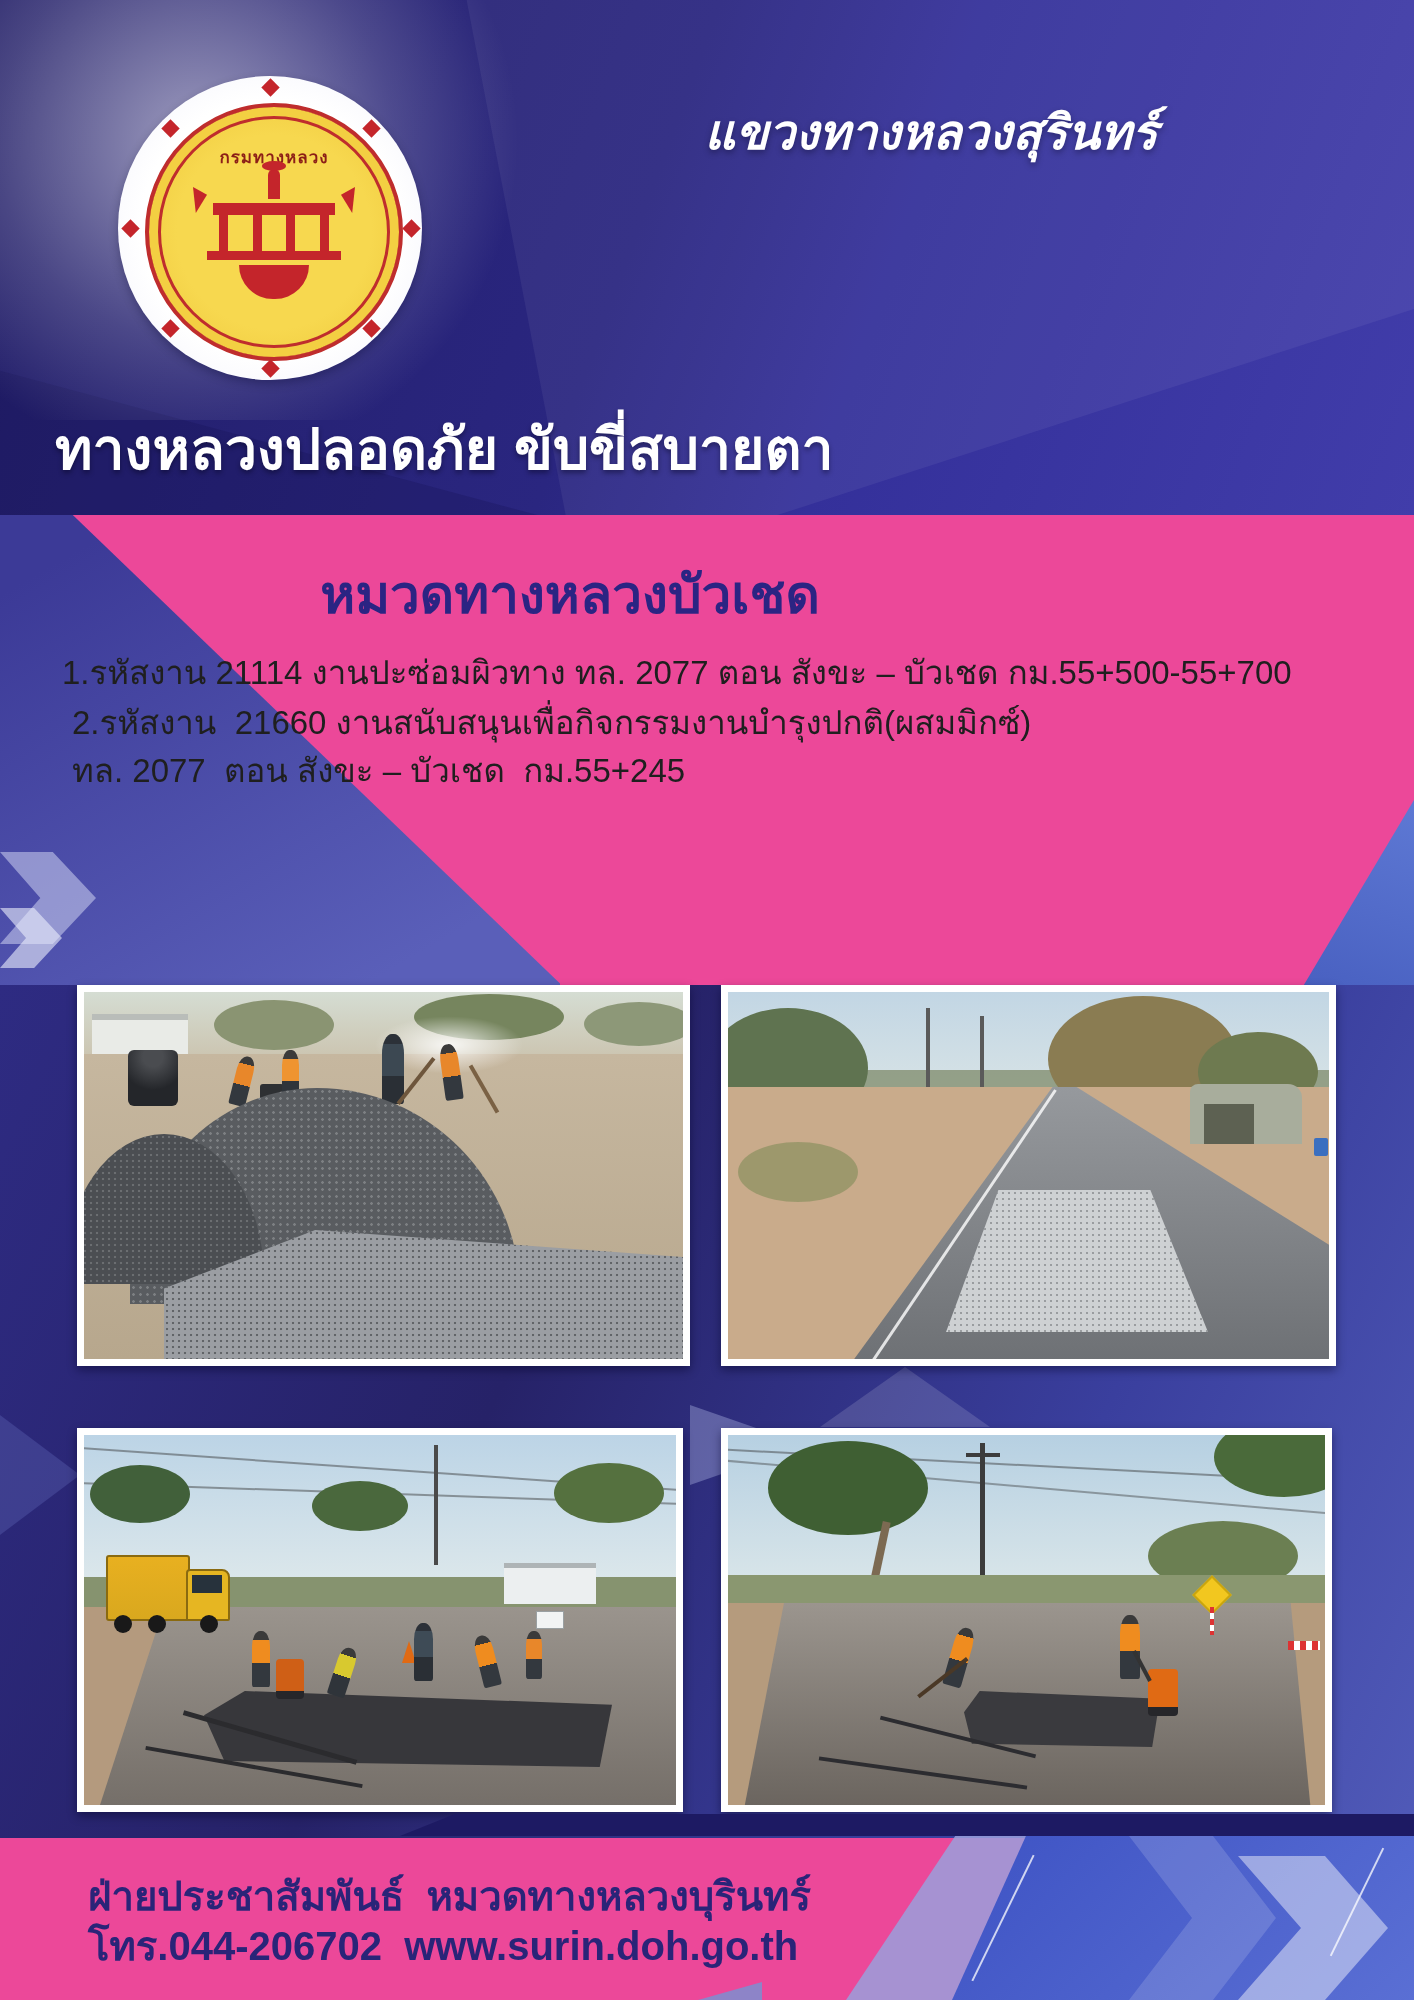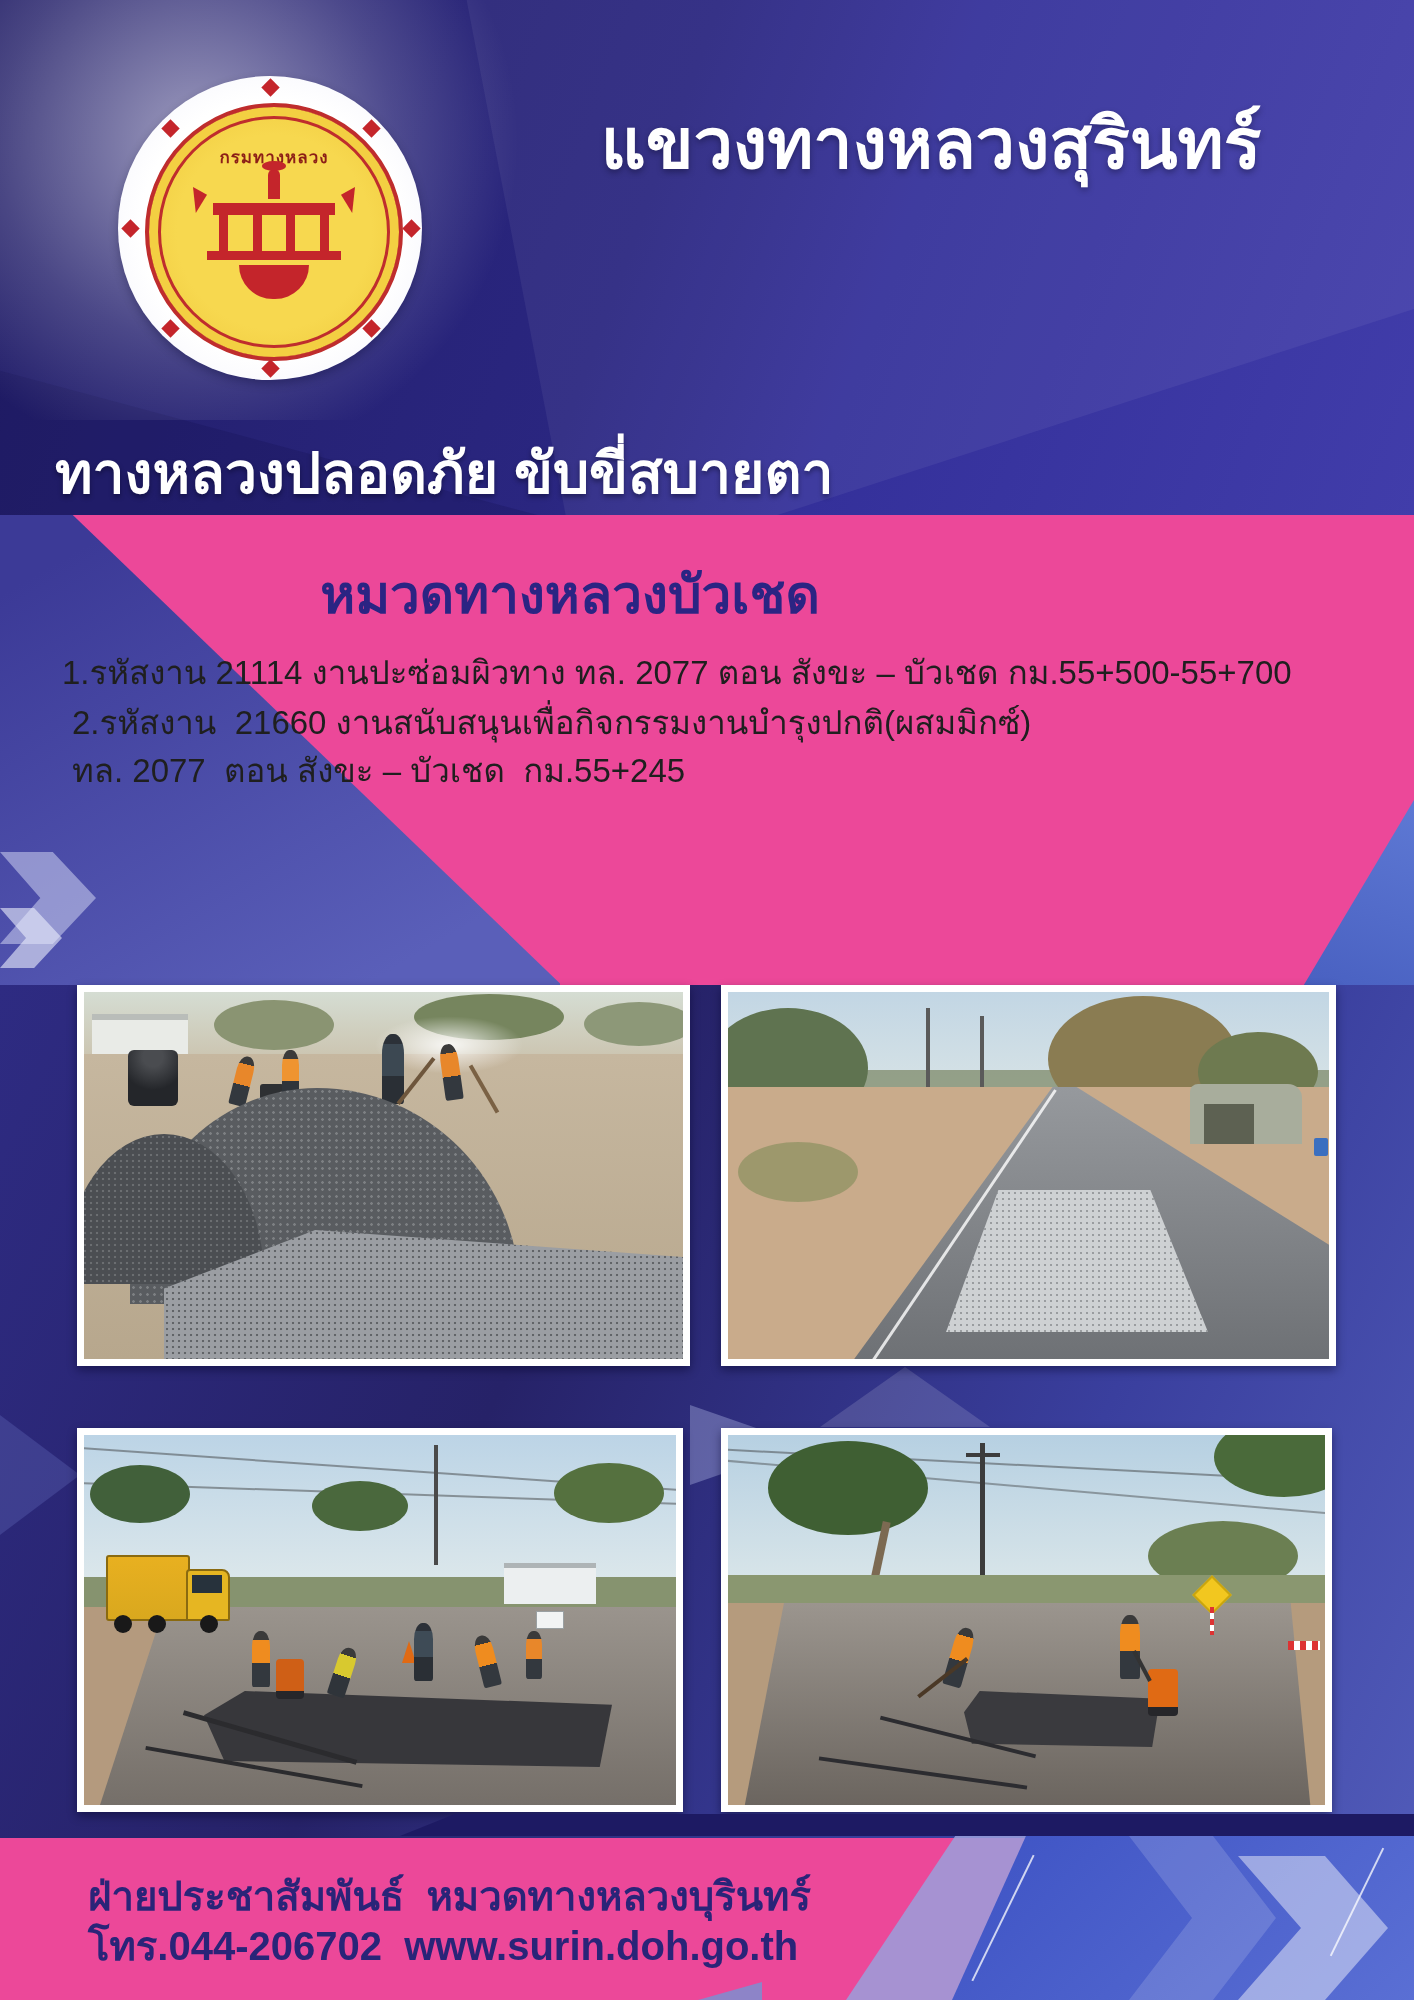--- a/index.html
+++ b/index.html
@@ -9,27 +9,27 @@
   
   .header{position:absolute;left:0;top:0;width:1414px;height:515px;
           background:linear-gradient(110deg,#211d66 0%,#2a2680 45%,#34309a 62%,#413daa 100%);}
   .hdr-light{position:absolute;left:0;top:0;width:100%;height:100%;
           background:rgba(255,255,255,.06);clip-path:polygon(33% 0,100% 0,100% 60%,55% 100%,40% 100%);}
   .hdr-dark{position:absolute;left:0;top:0;width:100%;height:100%;
           background:rgba(18,14,80,.25);clip-path:polygon(0 72%,38% 100%,0 100%);}
   .hdr-glow{position:absolute;left:-40px;top:-60px;width:620px;height:480px;
           background:radial-gradient(circle at 38% 42%,rgba(255,255,255,.55) 0%,rgba(255,255,255,.18) 42%,rgba(255,255,255,0) 68%);}
   .title{position:absolute;left:450px;top:108px;width:962px;text-align:center;color:#fff;
-         font-size:70px;font-weight:800;line-height:1.05;text-shadow:0 3px 6px rgba(0,0,20,.35);}
+         font-size:48px;font-weight:800;line-height:1.05;text-shadow:0 3px 6px rgba(0,0,20,.35);font-style:italic;}
   .subtitle{position:absolute;left:450px;top:206px;width:962px;text-align:center;color:#fff;
          font-size:44px;font-weight:700;text-shadow:0 2px 4px rgba(0,0,20,.3);}
   .badge{position:absolute;left:650px;top:352px;width:608px;height:52px;background:#ffffff;
          border-radius:26px;display:flex;align-items:center;justify-content:center;
          color:#2b2878;font-size:34px;font-weight:800;box-shadow:0 3px 6px rgba(0,0,30,.25);}
-  .slogan{position:absolute;left:55px;top:428px;color:#fff;font-size:57px;font-weight:800;
+  .slogan{position:absolute;left:55px;top:404px;color:#fff;font-size:57px;font-weight:800;
          text-shadow:0 3px 5px rgba(0,0,20,.4);}
   
   .seal{position:absolute;left:118px;top:76px;width:304px;height:304px;}
   .seal-white{position:absolute;left:0;top:0;width:304px;height:304px;border-radius:50%;
          background:radial-gradient(circle,#ffffff 60%,#f0f0fa 100%);box-shadow:0 4px 10px rgba(0,0,40,.3);}
   .diamond{position:absolute;width:13px;height:13px;background:#c4252b;transform:rotate(45deg);}
   .seal-gold{position:absolute;left:27px;top:27px;width:250px;height:250px;border-radius:50%;
          background:radial-gradient(circle,#f7d84f 55%,#ecc437 100%);border:4px solid #bf2d2d;
          box-shadow:inset 0 0 0 9px #f3cf42,inset 0 0 0 12px #bf2d2d;}
   .seal-text{position:absolute;left:0;top:36px;width:100%;text-align:center;

